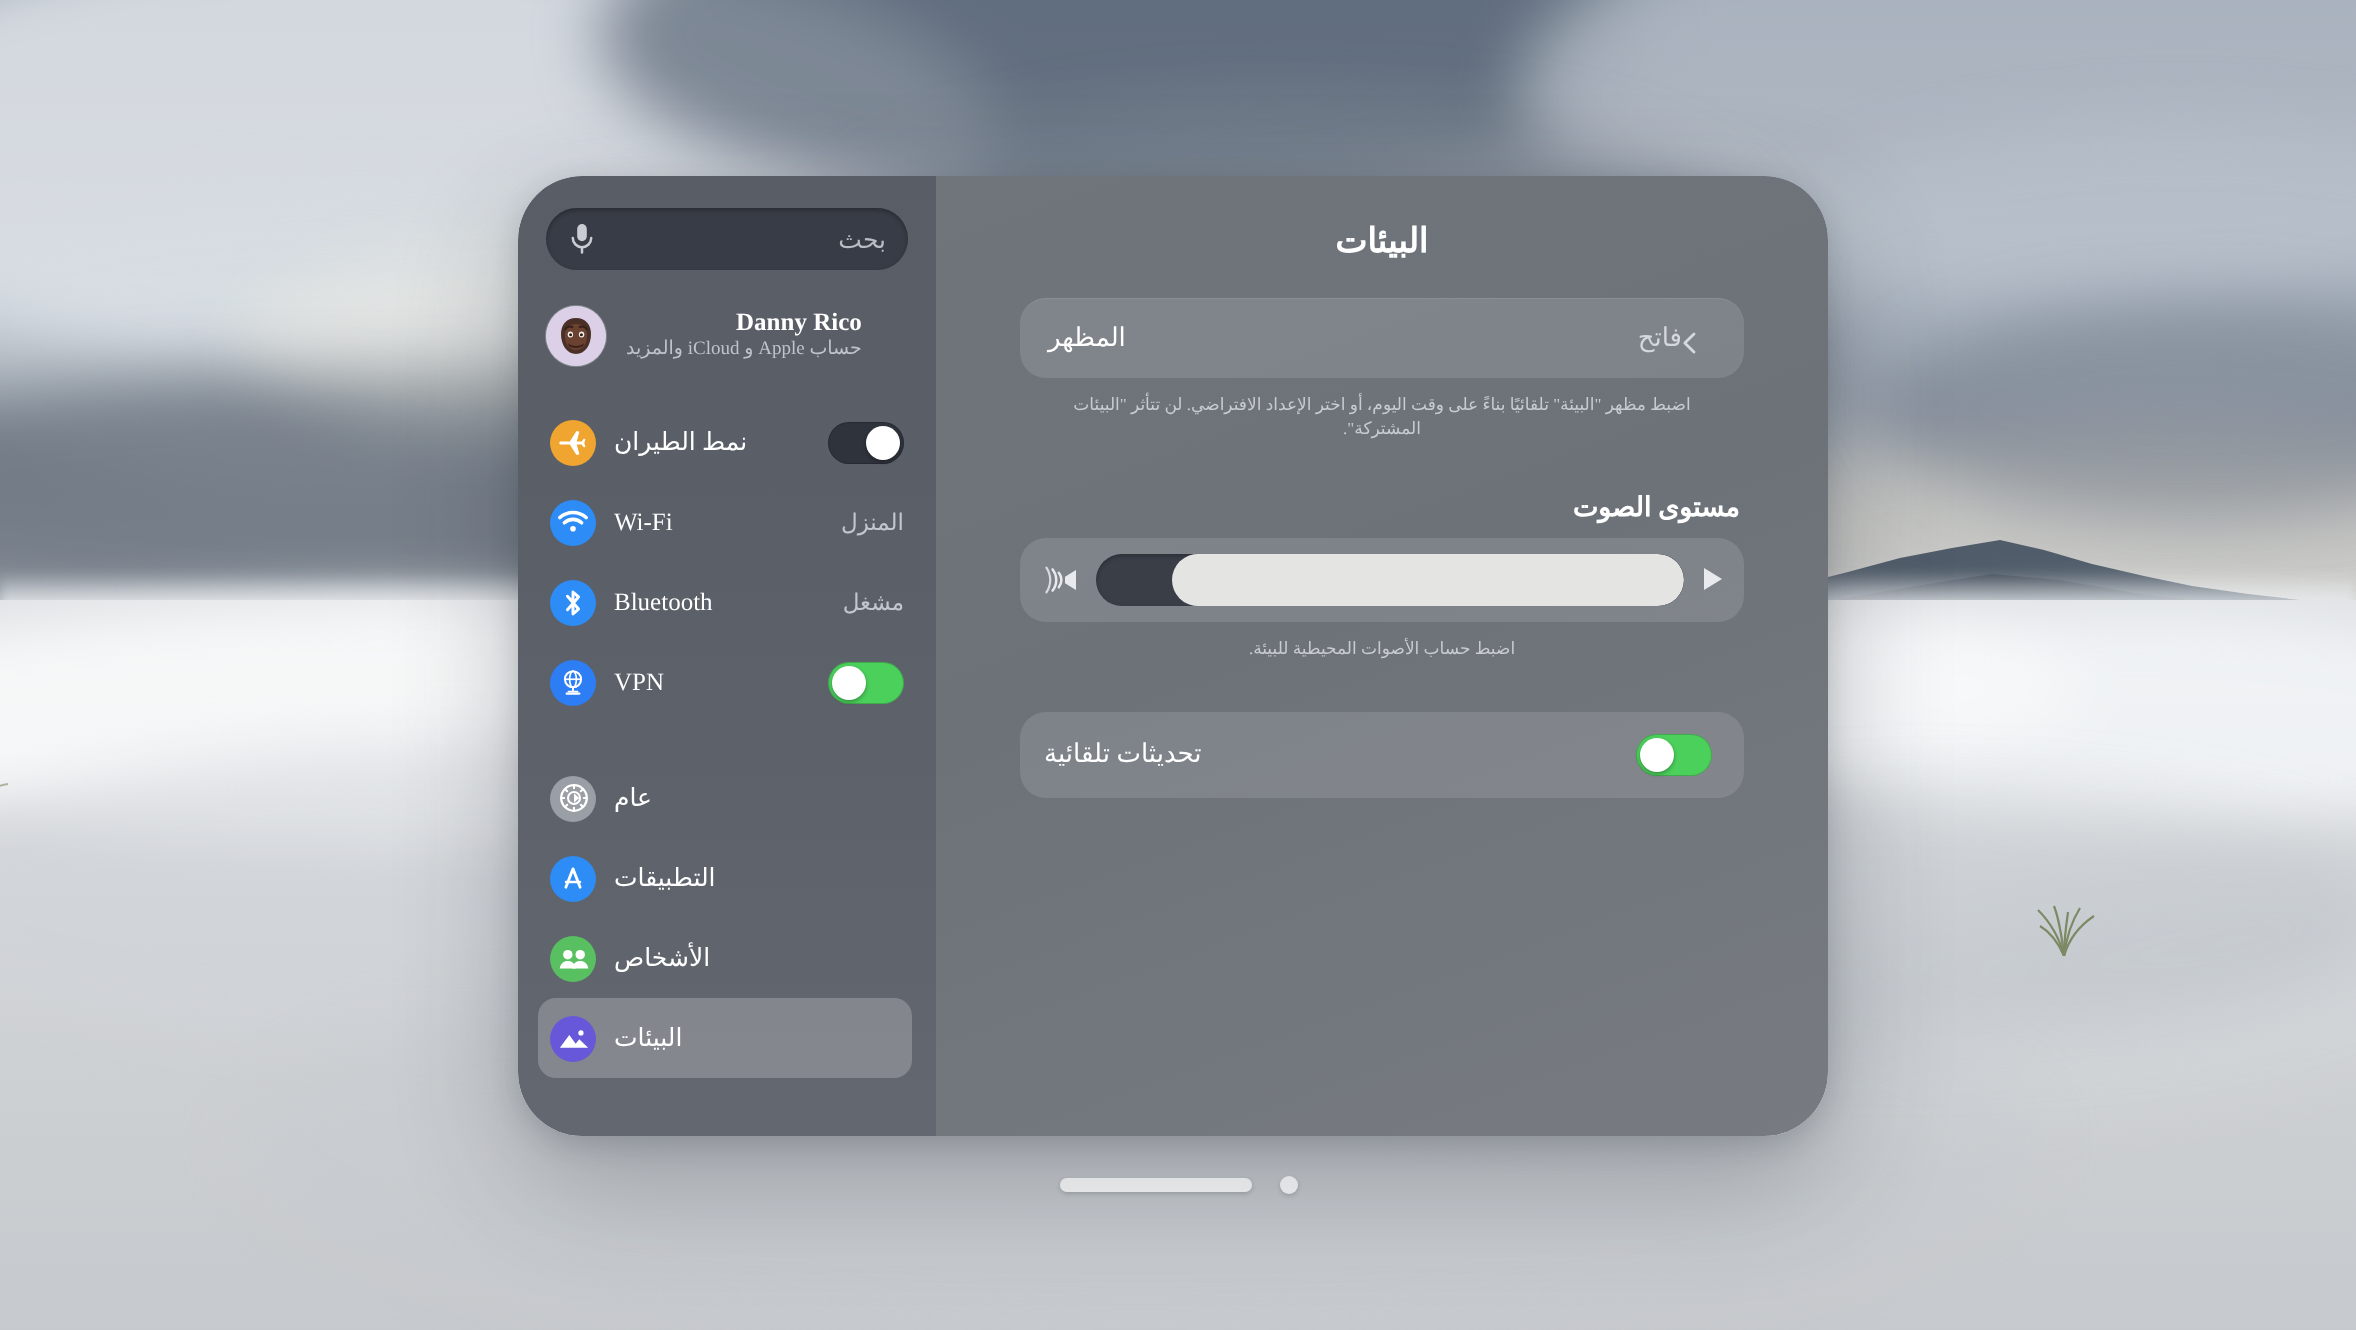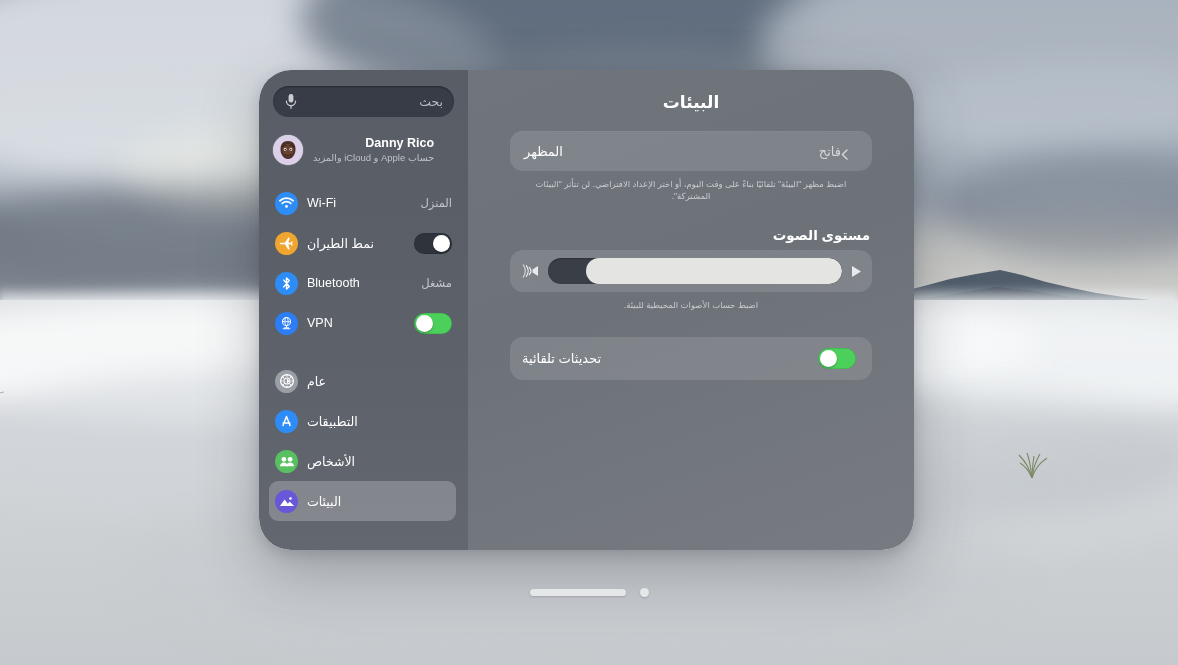--- a/index.html
+++ b/index.html
@@ -94,27 +94,28 @@
     position: absolute;
     width: 0; height: 0;
   }
   .grass svg { display: block; }
   .g1 { left: 1050px; top: 452px; }
   .g2 { left: 8px;    top: 385px; }
 
   
   .window {
     position: absolute;
-    left: 259px; top: 70px;
+    left: 259px; top: 88px;
     width: 655px; height: 480px;
     border-radius: 32px;
     box-shadow: 0 22px 60px rgba(40,46,56,0.30), 0 4px 14px rgba(40,46,56,0.18);
     overflow: hidden;
     display: flex;
     flex-direction: row-reverse;
+    font-family: Liberation Serif, serif;
   }
 
   
   .sidebar {
     width: 209px;
     background: linear-gradient(to bottom, #585d66 0%, #5a5f68 40%, #63676f 100%);
     backdrop-filter: blur(24px);
     padding: 0;
     position: relative;
     color: #fff;
@@ -425,43 +426,43 @@
         </span>
         <span class="acct-text">
           <div class="acct-name">Danny Rico</div>
           <div class="acct-sub">حساب Apple و iCloud والمزيد</div>
         </span>
       </div>
 
       <div class="rows">
 
         <div class="row">
+          <span class="ico" style="background:#f0a531;">
+            <svg width="15" height="15" viewBox="0 0 16 16">
+              <path d="M14.6,7.2 L9.7,7.2 L6.4,2.0 C6.2,1.7 5.9,1.6 5.6,1.7 L4.6,2.0 L6.0,7.2 L3.4,7.2 L2.3,5.7 L1.4,5.9 L2.0,8.0 L1.4,10.1 L2.3,10.3 L3.4,8.8 L6.0,8.8 L4.6,14.0 L5.6,14.3 C5.9,14.4 6.2,14.3 6.4,14.0 L9.7,8.8 L14.6,8.8 C15.0,8.8 15.3,8.5 15.3,8.0 C15.3,7.5 15.0,7.2 14.6,7.2 Z" fill="#ffffff" transform="rotate(180 8 8)"></path>
+            </svg>
+          </span>
+          <span class="lbl">نمط الطيران</span>
+          <span class="spacer"></span>
+          <span class="toggle off">
+            <span class="knob"></span>
+          </span>
+        </div>
+
+        <div class="row">
           <span class="ico" style="background:#2d8cf5;">
             <svg width="15" height="12" viewBox="0 0 16 12">
               <path d="M1,3.6 C3,1.8 5.4,0.9 8,0.9 C10.6,0.9 13,1.8 15,3.6" fill="none" stroke="#fff" stroke-width="1.9" stroke-linecap="round"></path>
               <path d="M3.4,6.4 C4.7,5.2 6.3,4.6 8,4.6 C9.7,4.6 11.3,5.2 12.6,6.4" fill="none" stroke="#fff" stroke-width="1.9" stroke-linecap="round"></path>
               <circle cx="8" cy="9.6" r="1.5" fill="#fff"></circle>
             </svg>
           </span>
           <span class="lbl">Wi-Fi</span>
           <span class="spacer"></span>
           <span class="val">المنزل</span>
-        </div>
-
-        <div class="row">
-          <span class="ico" style="background:#f0a531;">
-            <svg width="15" height="15" viewBox="0 0 16 16">
-              <path d="M14.6,7.2 L9.7,7.2 L6.4,2.0 C6.2,1.7 5.9,1.6 5.6,1.7 L4.6,2.0 L6.0,7.2 L3.4,7.2 L2.3,5.7 L1.4,5.9 L2.0,8.0 L1.4,10.1 L2.3,10.3 L3.4,8.8 L6.0,8.8 L4.6,14.0 L5.6,14.3 C5.9,14.4 6.2,14.3 6.4,14.0 L9.7,8.8 L14.6,8.8 C15.0,8.8 15.3,8.5 15.3,8.0 C15.3,7.5 15.0,7.2 14.6,7.2 Z" fill="#ffffff" transform="rotate(180 8 8)"></path>
-            </svg>
-          </span>
-          <span class="lbl">نمط الطيران</span>
-          <span class="spacer"></span>
-          <span class="toggle off">
-            <span class="knob"></span>
-          </span>
         </div>
 
         <div class="row">
           <span class="ico" style="background:#2d8cf5;">
             <svg width="11" height="15" viewBox="0 0 12 16">
               <path d="M3,4.3 L9,11.3 L6,14 L6,2 L9,4.7 L3,11.7" fill="none" stroke="#fff" stroke-width="1.6" stroke-linecap="round" stroke-linejoin="round"></path>
             </svg>
           </span>
           <span class="lbl">Bluetooth</span>
           <span class="spacer"></span>

